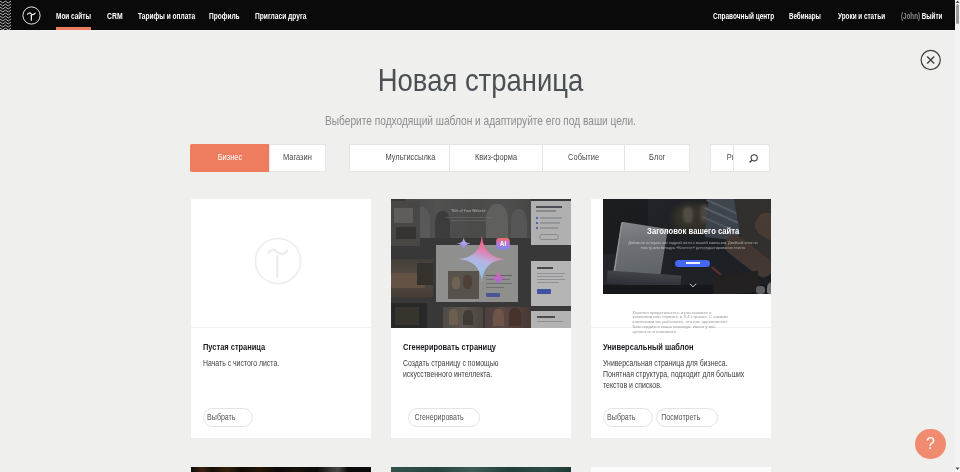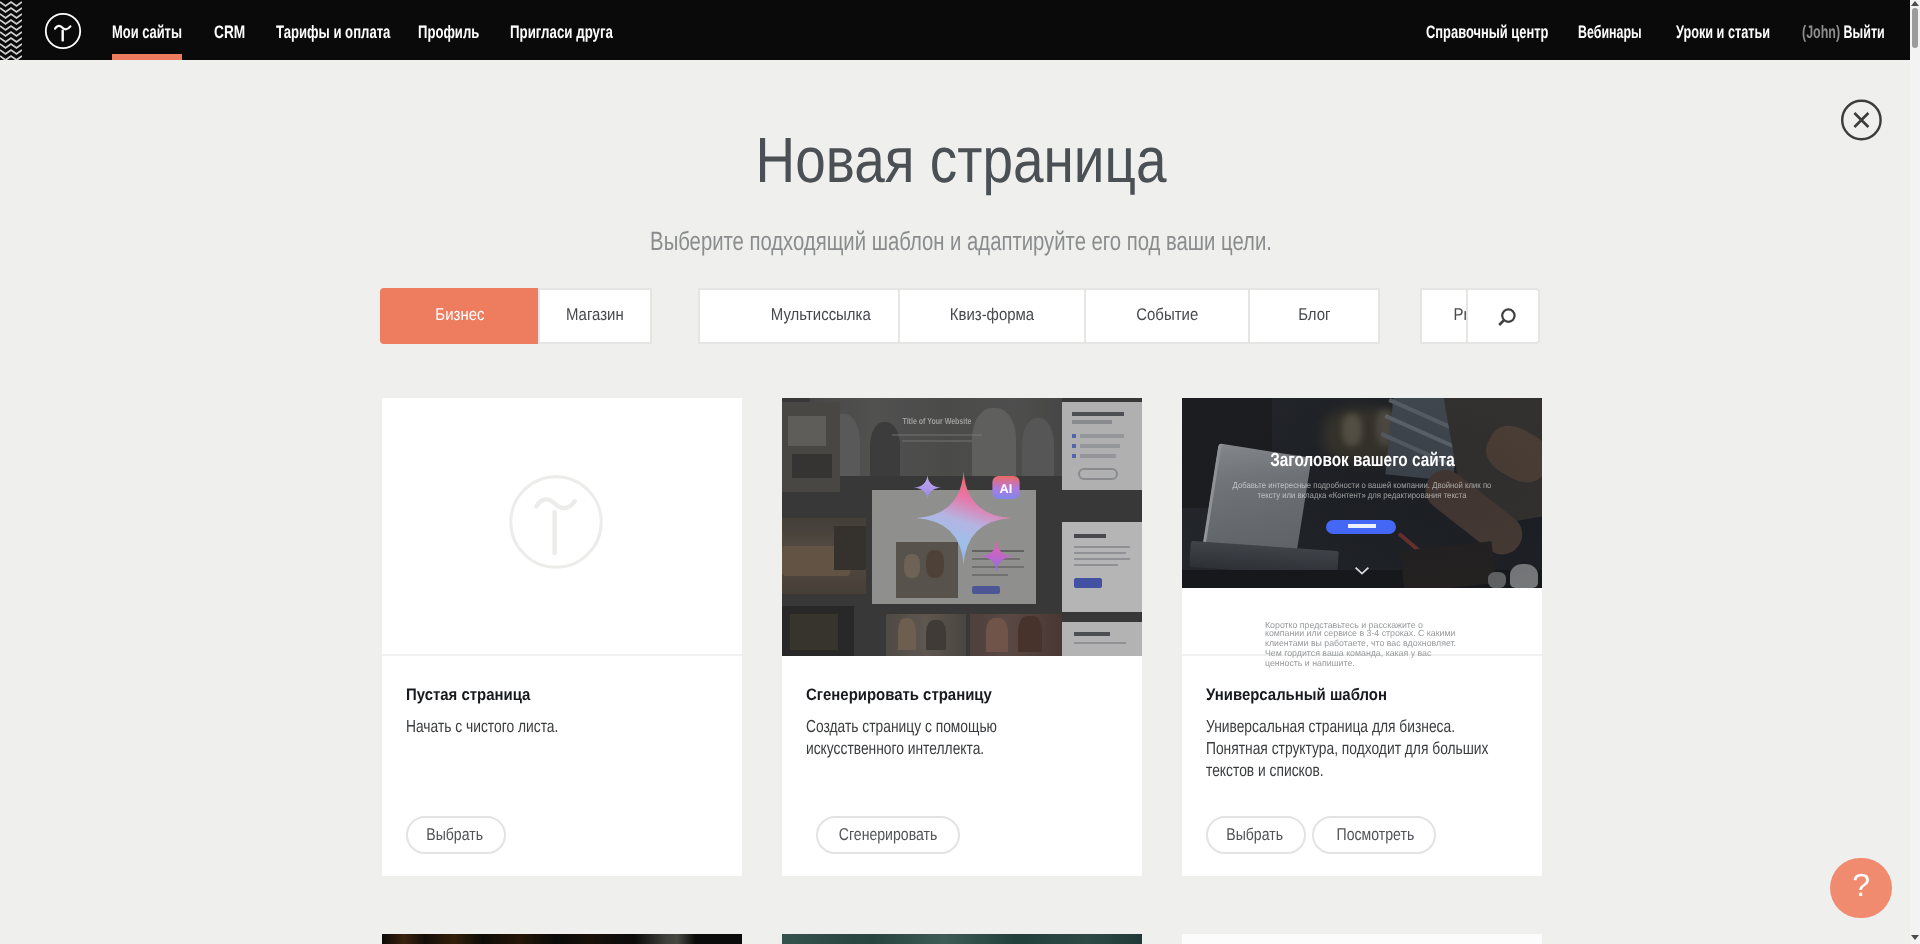--- a/index.html
+++ b/index.html
@@ -5,21 +5,21 @@
 *{margin:0;padding:0;box-sizing:border-box}
 html,body{width:960px;height:472px;overflow:hidden}
 body{background:#efefed;font-family:"Liberation Sans",sans-serif;position:relative}
 .abs{position:absolute}
 .nav{position:absolute;color:#fff;font-weight:bold;font-size:9px;line-height:30px;top:1.3px;height:30px;white-space:nowrap;transform-origin:0 50%}
 .tab{position:absolute;top:144.2px;height:27.5px;background:#fff;border:1px solid #e5e5e3;color:#47494c;font-size:8.5px;text-align:center;line-height:25.5px;white-space:nowrap}
 .tab span{display:inline-block;transform:scaleX(0.88)}
 .card{position:absolute;top:198.5px;width:180.5px;height:239px;background:#fff}
 .ctitle{position:absolute;top:341.9px;font-size:8.3px;font-weight:bold;color:#17191c;white-space:nowrap;transform:scaleX(0.9);transform-origin:0 0}
 .cbody{position:absolute;top:357.6px;font-size:8.7px;color:#3a3c3e;line-height:11.4px;white-space:nowrap;transform:scaleX(0.795);transform-origin:0 0}
-.btn{position:absolute;top:408.3px;height:18.5px;border:1px solid #e3e3e1;border-radius:9.5px;background:#fff;color:#515356;font-size:8.6px;text-align:center;line-height:16.5px;white-space:nowrap}
+.btn{position:absolute;top:408.3px;height:18.5px;border:1px solid #e3e3e1;border-radius:9.5px;background:#fff;color:#515356;font-size:8.6px;text-align:left;line-height:16.5px;white-space:nowrap}
 .btn span{display:inline-block;transform:scaleX(0.82)}
 </style>
 </head>
 <body>
 
 <div class="abs" style="left:0;top:0;width:955px;height:30px;background:#0a0a0a"></div>
 
 <svg class="abs" style="left:0;top:0" width="11" height="30" viewBox="0 0 11 30">
 <rect width="11" height="30" fill="#0a0a0a"></rect>
 <g stroke="#cfcfcf" stroke-width="0.9" fill="none">
@@ -177,21 +177,21 @@
     <path fill="url(#g3)" d="M17.7,6.6 Q18.2,12.3 24.5,12.8 Q18.2,13.3 17.7,19 Q17.2,13.3 10.9,12.8 Q17.2,12.3 17.7,6.6 Z"></path>
     <rect x="50.2" y="7" width="13.6" height="11.5" rx="3" fill="url(#g4)"></rect>
     <text x="57" y="15.4" font-size="6.4" font-weight="bold" fill="#fff" text-anchor="middle" font-family="Liberation Sans">AI</text>
   </svg>
 </div>
 <div class="ctitle" id="ct2" style="left:403.3px">Сгенерировать страницу</div>
 <div class="cbody" id="cb2" style="left:403.3px">Создать страницу с помощью<br>искусственного интеллекта.</div>
 <div class="btn" id="b2" style="left:408px;width:72px"><span>Сгенерировать</span></div>
 
 <div class="card" style="left:590.5px;overflow:hidden">
-  <div class="abs" style="left:0;top:0;width:180.5px;height:95px;background:linear-gradient(100deg,#303338,#292c31 45%,#24272c 100%);overflow:hidden" id="hero">
+  <div class="abs" style="left:12px;top:0;width:180.5px;height:95px;background:linear-gradient(100deg,#303338,#292c31 45%,#24272c 100%);overflow:hidden" id="hero">
     <div class="abs" style="left:0;top:0;width:45px;height:55px;background:#232529"></div>
     <div class="abs" style="left:70px;top:5px;width:45px;height:28px;background:#4c4639;border-radius:40%;filter:blur(3px)"></div>
     <div class="abs" style="left:80px;top:8px;width:10px;height:16px;background:#7a7260;border-radius:40%;filter:blur(1.5px)"></div>
     <div class="abs" style="left:97px;top:6px;width:9px;height:18px;background:#6e665a;border-radius:40%;filter:blur(1.5px)"></div>
     <div class="abs" style="left:104px;top:-6px;width:34px;height:46px;background:#5a626c;transform:rotate(6deg)"></div>
     <div class="abs" style="left:104px;top:0px;width:36px;height:2.4px;background:#79838d;transform:rotate(24deg);transform-origin:0 0"></div>
     <div class="abs" style="left:102px;top:8px;width:38px;height:2.4px;background:#828c96;transform:rotate(24deg);transform-origin:0 0"></div>
     <div class="abs" style="left:100px;top:17px;width:40px;height:2.4px;background:#79838d;transform:rotate(24deg);transform-origin:0 0"></div>
     <div class="abs" style="left:136px;top:-8px;width:50px;height:70px;background:#46423e;transform:rotate(-10deg)"></div>
     <div class="abs" style="left:130px;top:32px;width:56px;height:20px;background:#604d44;transform:rotate(38deg);transform-origin:0 0;border-radius:10px"></div>

